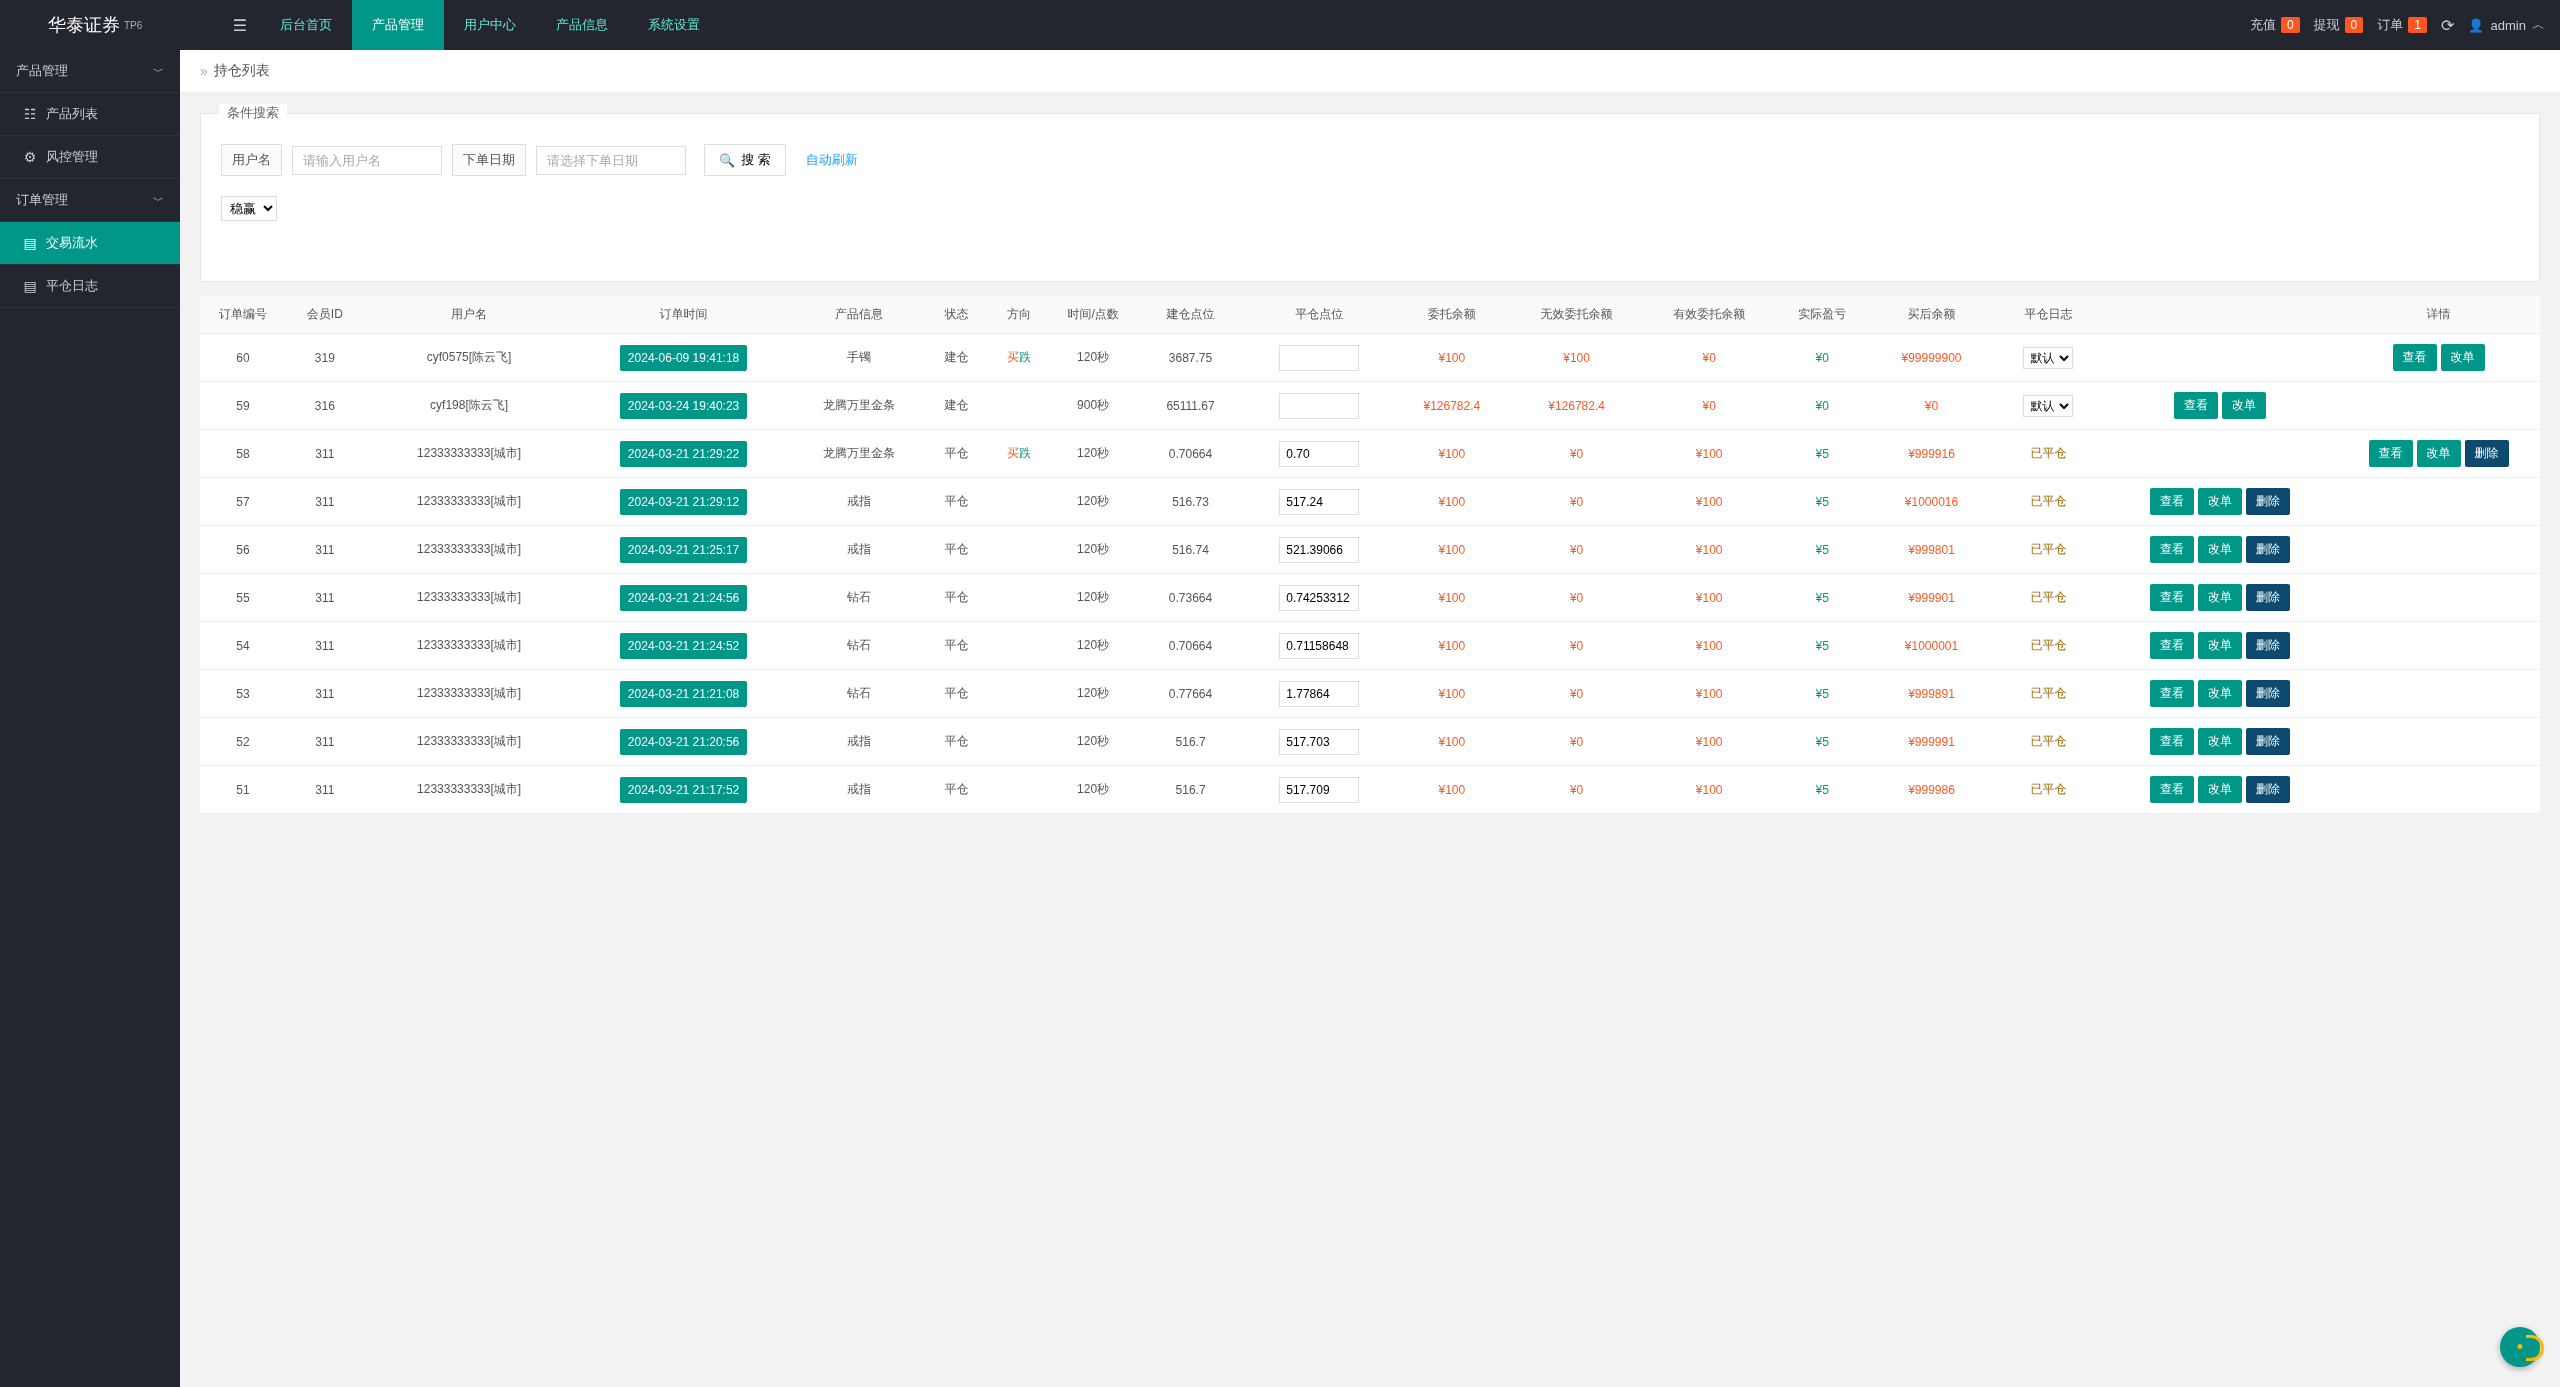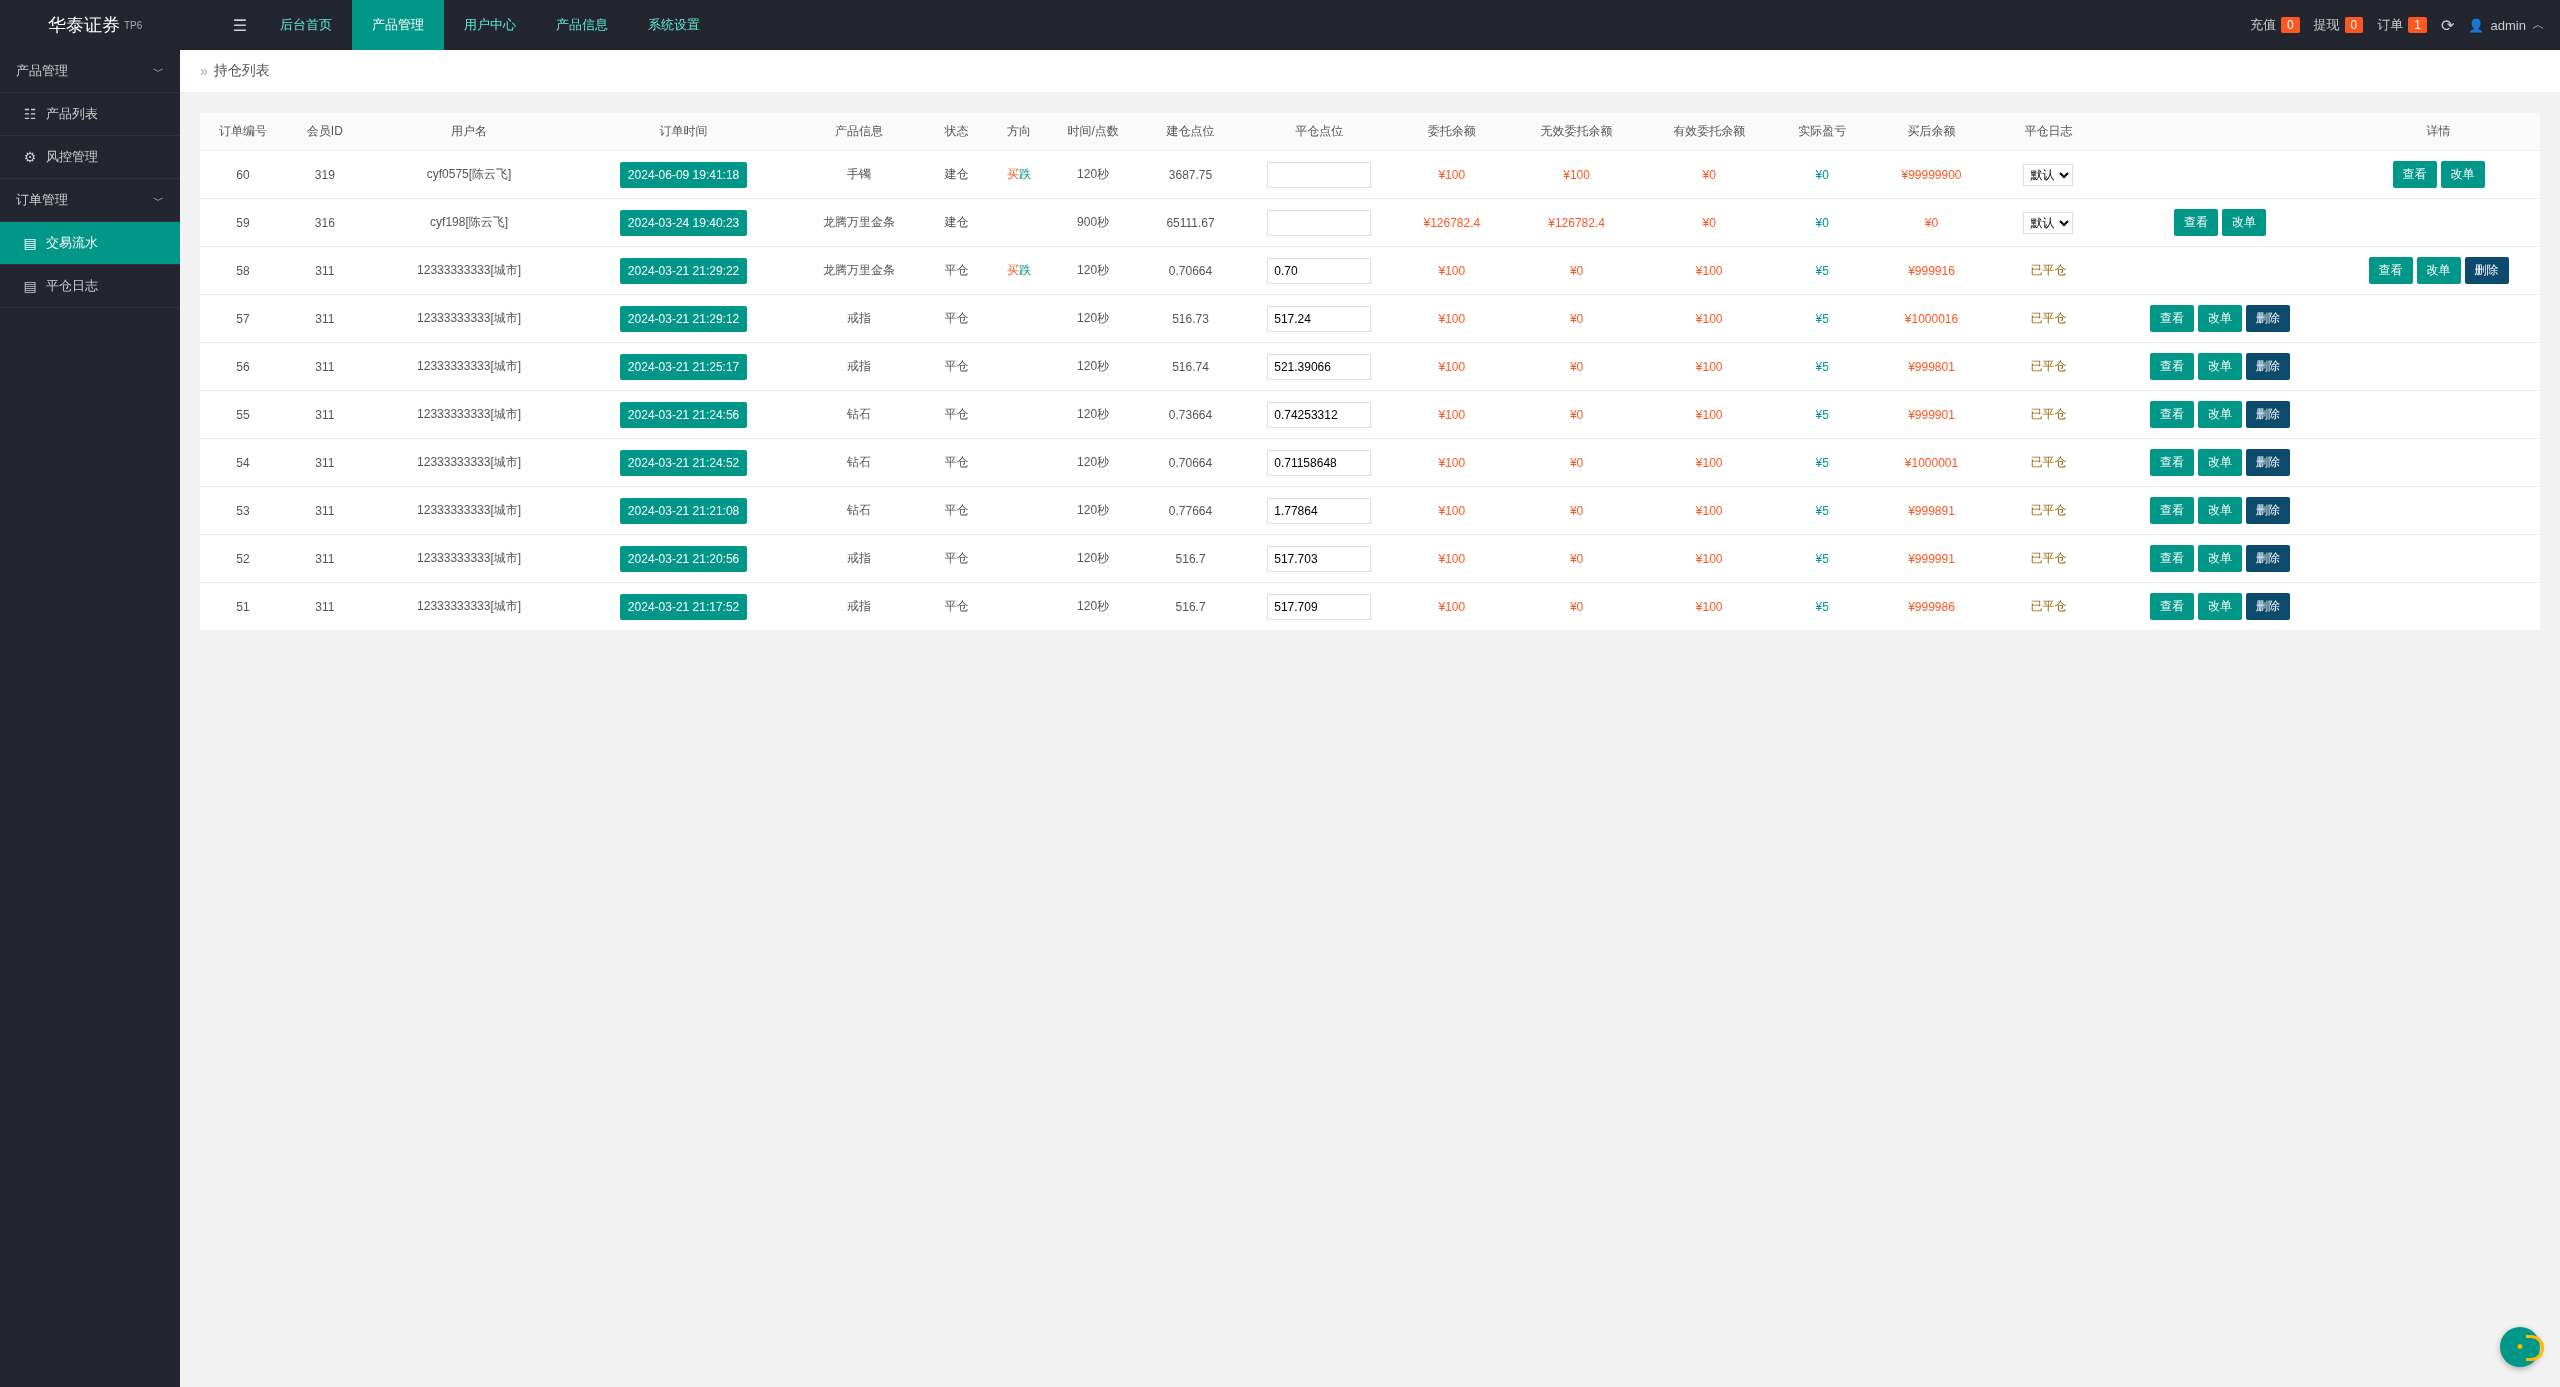--- a/index.html
+++ b/index.html
@@ -41,21 +41,21 @@
 .link-refresh { color: #1e9fff; cursor: pointer; margin-left: 10px; font-size: 13px; }
 .sel-small { margin-top: 20px; border: 1px solid #ddd; padding: 3px 4px; font-size: 13px; background: #fff; }
 
 .tbl { width: 100%; background: #fff; border-collapse: collapse; table-layout: fixed; }
 .tbl th, .tbl td { padding: 10px 4px; text-align: center; font-size: 12px; color: #555; vertical-align: middle; }
 .tbl th { background: #fafafa; font-weight: normal; border-bottom: 1px solid #eee; }
 .tbl td { border-bottom: 1px solid #f0f0f0; }
 .time-badge { background: #009688; color: #fff; padding: 6px 8px; border-radius: 2px; display: inline-block; font-size: 12px; white-space: nowrap; }
 .red { color: #ff5722; }
 .green { color: #009688; }
-.close-inp { border: 1px solid #ddd; padding: 5px 6px; width: 104px; font-size: 12px; background: #fff; }
+.close-inp { border: 1px solid #ddd; padding: 5px 6px; width: 80px; font-size: 12px; background: #fff; }
 .sel-ctl { border: 1px solid #ddd; padding: 2px 2px; font-size: 12px; background: #fff; }
 .btn-sm { display: inline-block; color: #fff; padding: 5px 10px; border-radius: 2px; cursor: pointer; font-size: 12px; border: none; margin: 0 2px; }
 .btn-teal { background: #009688; }
 .btn-orange { background: #0c4a6e; }
 .status-closed { color: #a16207; }
 .dir-mixed .d1 { color: #ff5722; }
 .dir-mixed .d2 { color: #009688; }
 
 .fab { position: fixed; right: 20px; bottom: 20px; width: 40px; height: 40px; border-radius: 50%; background: #009688; box-shadow: 0 2px 6px rgba(0,0,0,.3); cursor: pointer; display: flex; align-items: center; justify-content: center; color: #ffb800; font-size: 18px; }
 .fab .arc { position: absolute; right: -4px; top: 8px; width: 18px; height: 26px; border: 3px solid #ffb800; border-left: none; border-radius: 0 20px 20px 0; }
@@ -126,20 +126,37 @@
     </div>
   </div>
 
   <div class="main">
     <div class="breadcrumb">
       <span class="bc-sep">»</span>
       <span>持仓列表</span>
     </div>
 
     <div class="content-wrap">
+      <div class="search-box">
+        <span class="search-legend">条件搜索</span>
+        <div class="search-row">
+          <span class="lbl-box">用户名</span>
+          <input class="inp" placeholder="请输入用户名" style="">
+          <span class="lbl-box">下单日期</span>
+          <input class="inp" placeholder="请选择下单日期" style="">
+          <button class="btn-search">
+            <span>🔍</span>
+            <span>搜 索</span>
+          </button>
+          <span class="link-refresh">自动刷新</span>
+        </div>
+        <select class="sel-small">
+          <option>稳赢</option>
+        </select>
+      </div>
 
       <table class="tbl">
         <colgroup>
           <col style="width:55px">
             <col style="width:50px">
             <col style="width:135px">
             <col style="width:140px">
           <col style="width:85px">
             <col style="width:40px">
             <col style="width:40px">

